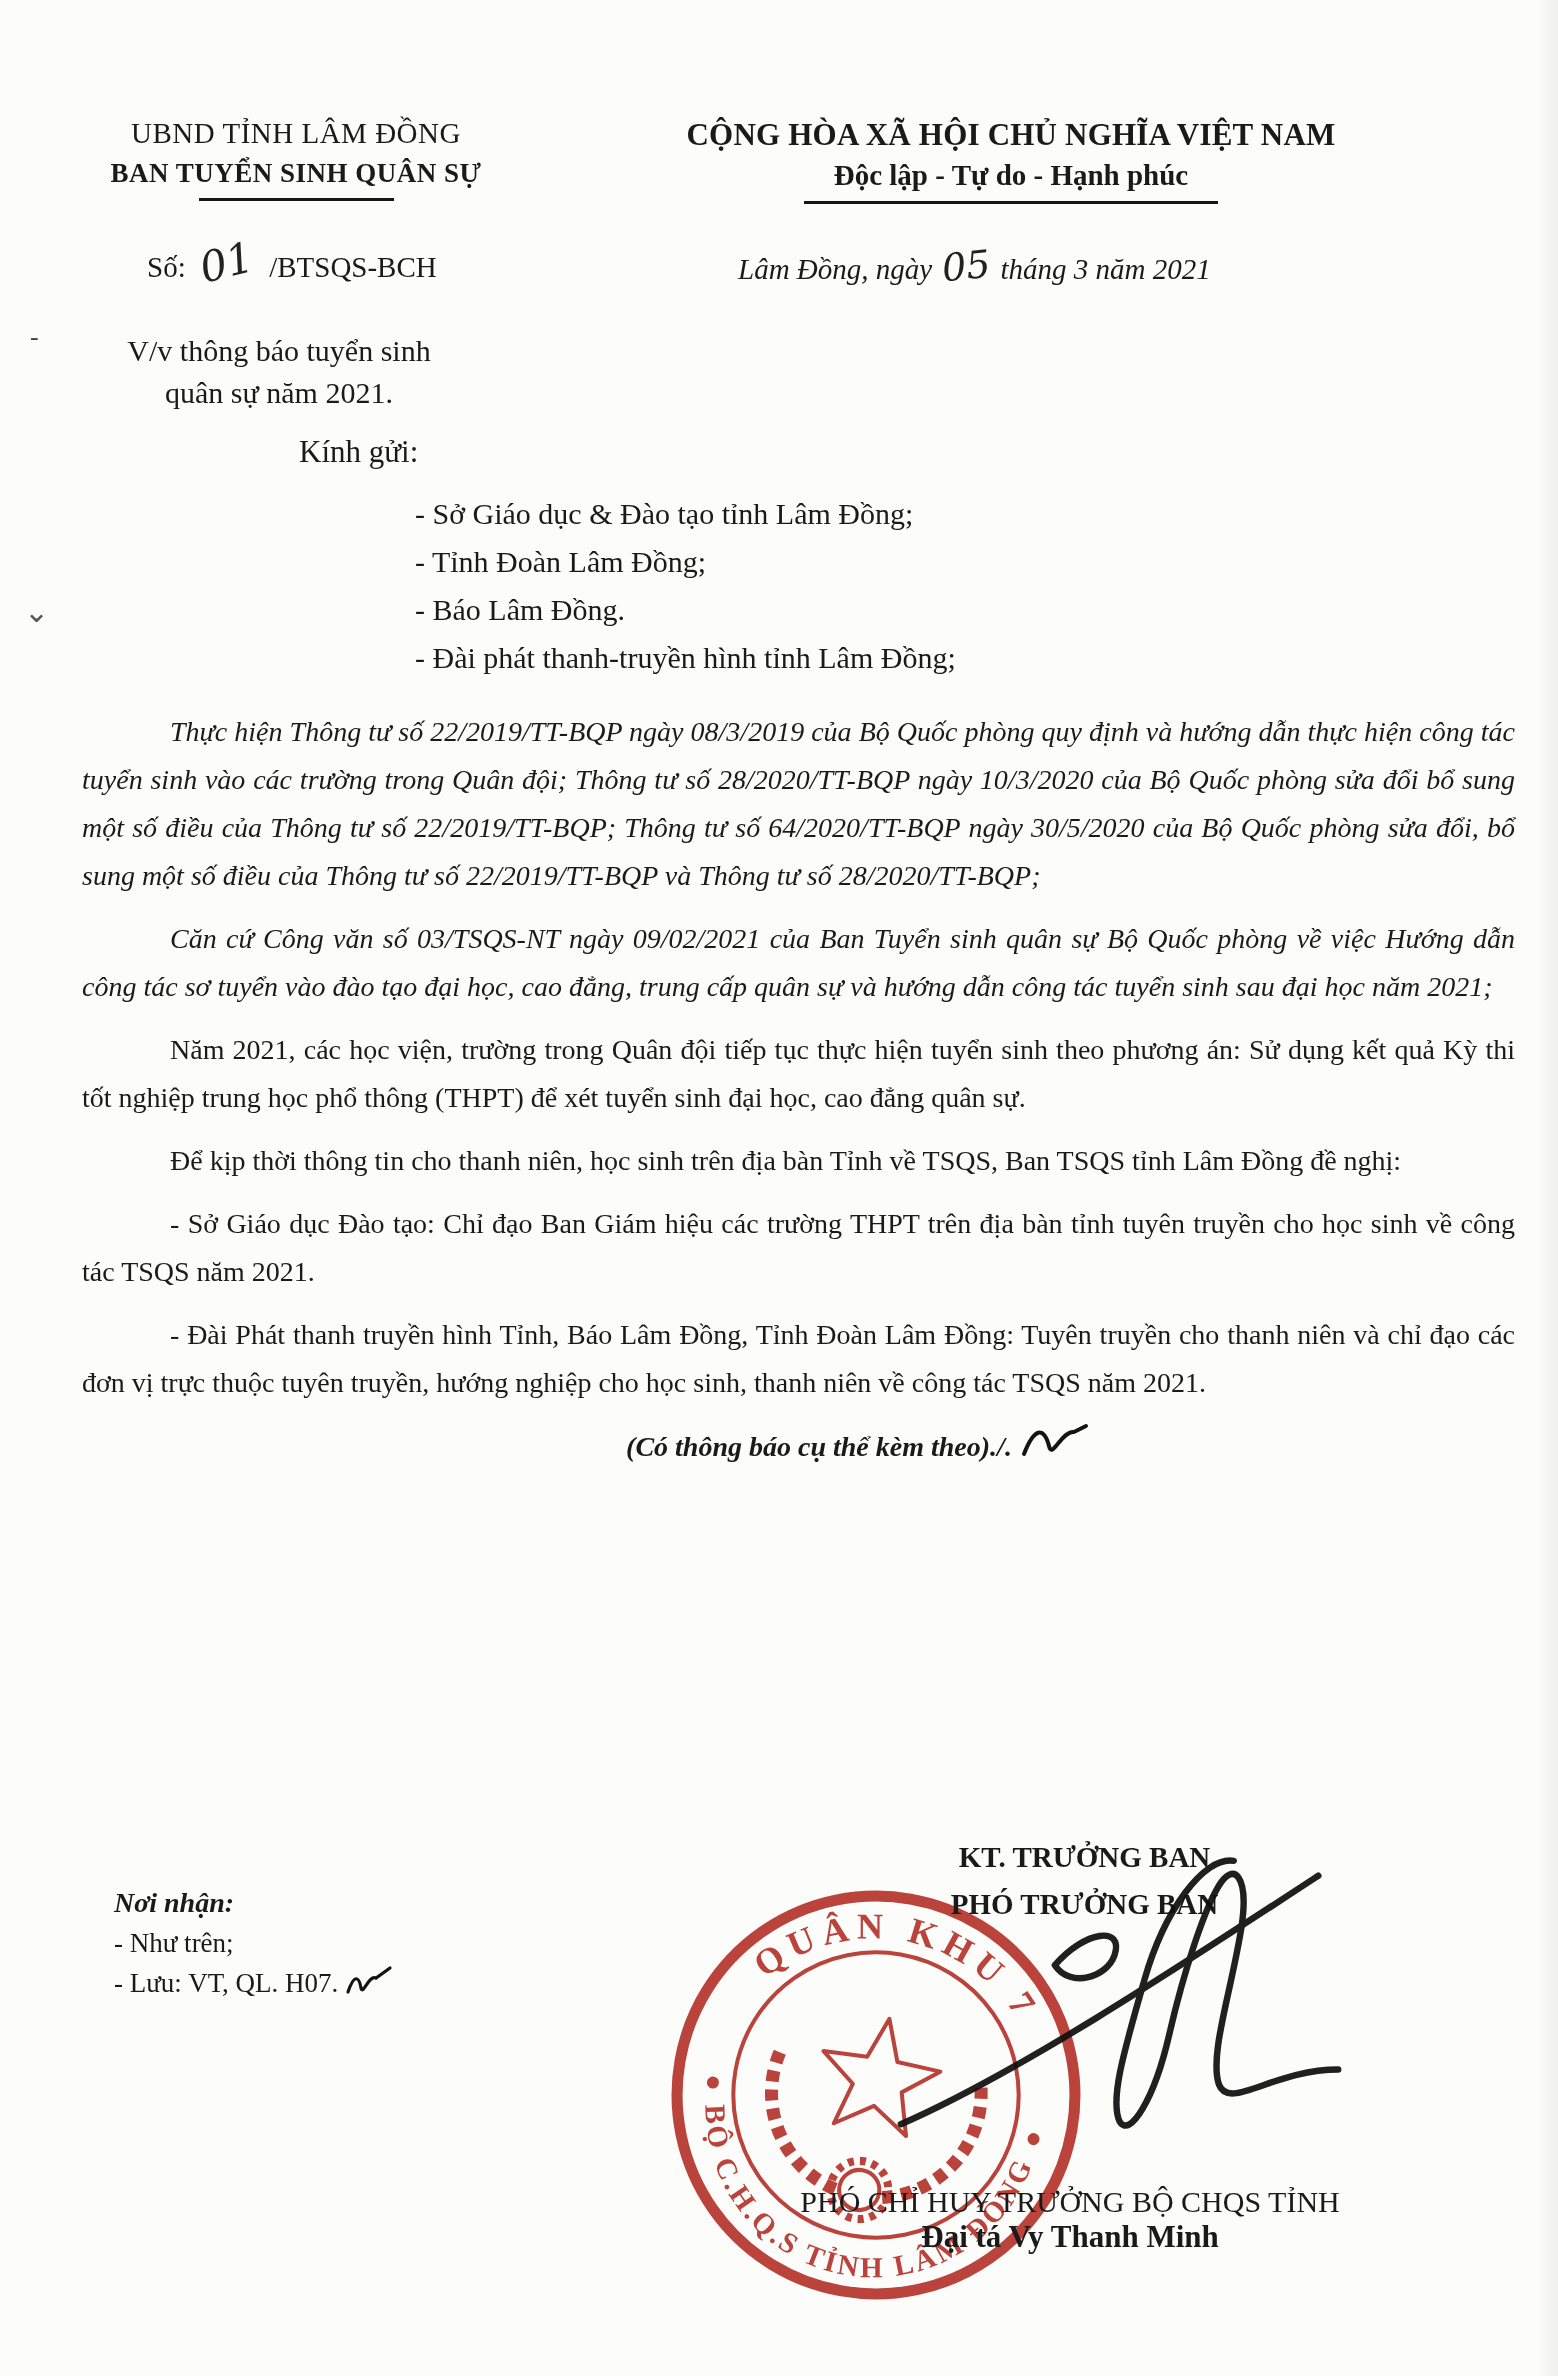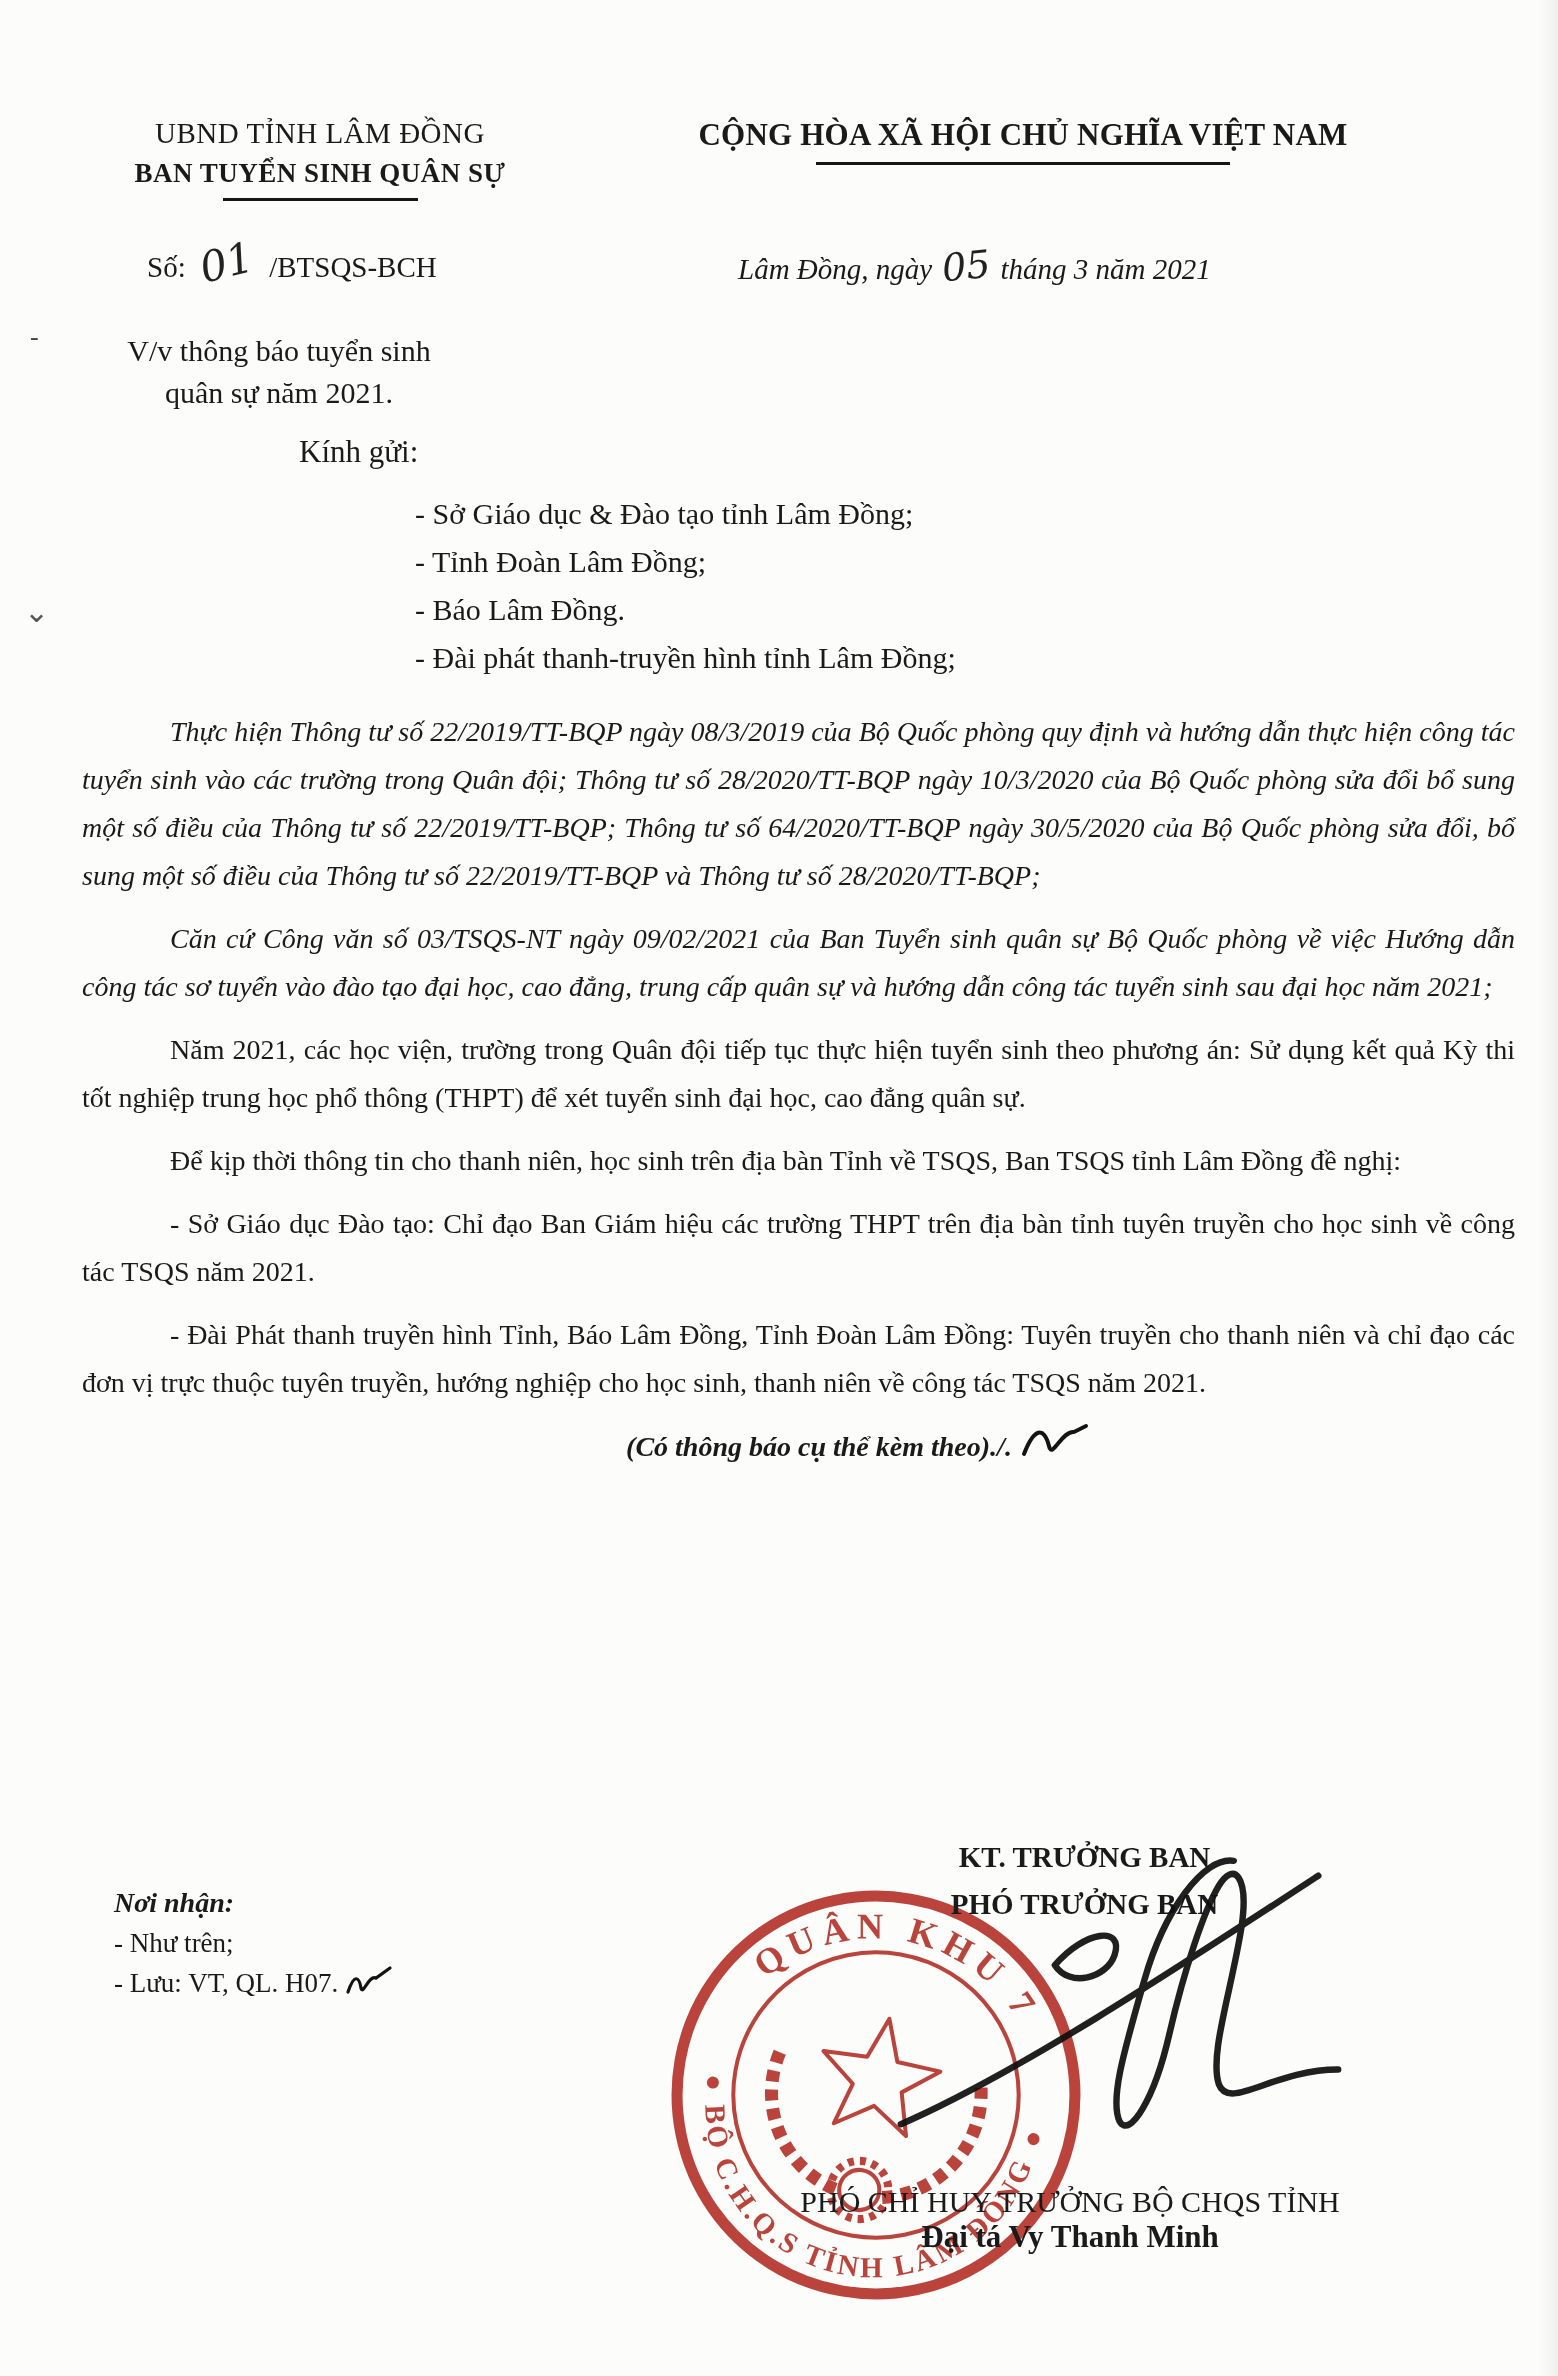--- a/index.html
+++ b/index.html
@@ -12,21 +12,21 @@
     font-family:"Liberation Serif","DejaVu Serif",serif;
     color:#1a1a1a;
     overflow:hidden;
   }
   .page::after{
     content:"";position:absolute;top:0;right:0;width:20px;height:100%;
     background:linear-gradient(to right,rgba(0,0,0,0),rgba(0,0,0,0.05));
     pointer-events:none;
   }
   
-  .header{position:absolute;top:117px;left:96px;right:56px;display:flex;}
+  .header{position:absolute;top:117px;left:72px;right:56px;display:flex;}
   .h-left{width:448px;text-align:center;}
   .h-left .l1{font-size:29px;letter-spacing:0.5px;white-space:nowrap;}
   .h-left .l2{font-size:27px;font-weight:bold;letter-spacing:0.5px;margin-top:8px;white-space:nowrap;}
   .rule{border-top:3.5px solid #161616;margin:9px auto 0;}
   .rule.left-rule{width:195px;}
   .rule.right-rule{width:414px;}
   .h-right{flex:1;text-align:center;}
   .h-right .l1{font-size:31px;font-weight:bold;letter-spacing:0.2px;white-space:nowrap;}
   .h-right .l2{font-size:29px;font-weight:bold;margin-top:6px;white-space:nowrap;}
   .so-line{position:absolute;top:251px;left:147px;font-size:29px;white-space:nowrap;}
@@ -70,20 +70,21 @@
   <div class="artifact a2">⌄</div>
 
   <div class="header">
     <div class="h-left">
       <div class="l1">UBND TỈNH LÂM ĐỒNG</div>
       <div class="l2">BAN TUYỂN SINH QUÂN SỰ</div>
       <div class="rule left-rule"></div>
     </div>
     <div class="h-right">
       <div class="l1">CỘNG HÒA XÃ HỘI CHỦ NGHĨA VIỆT NAM</div>
+      <div class="l2">Độc lập - Tự do - Hạnh phúc</div>
       <div class="rule right-rule"></div>
     </div>
   </div>
 
   <div class="so-line">
     <span>Số:</span><span class="hand hand-01">01</span><span>/BTSQS-BCH</span>
   </div>
 
   <div class="date-line">
     <span>Lâm Đồng, ngày</span><span class="hand hand-05">05</span><span>tháng 3 năm 2021</span>

